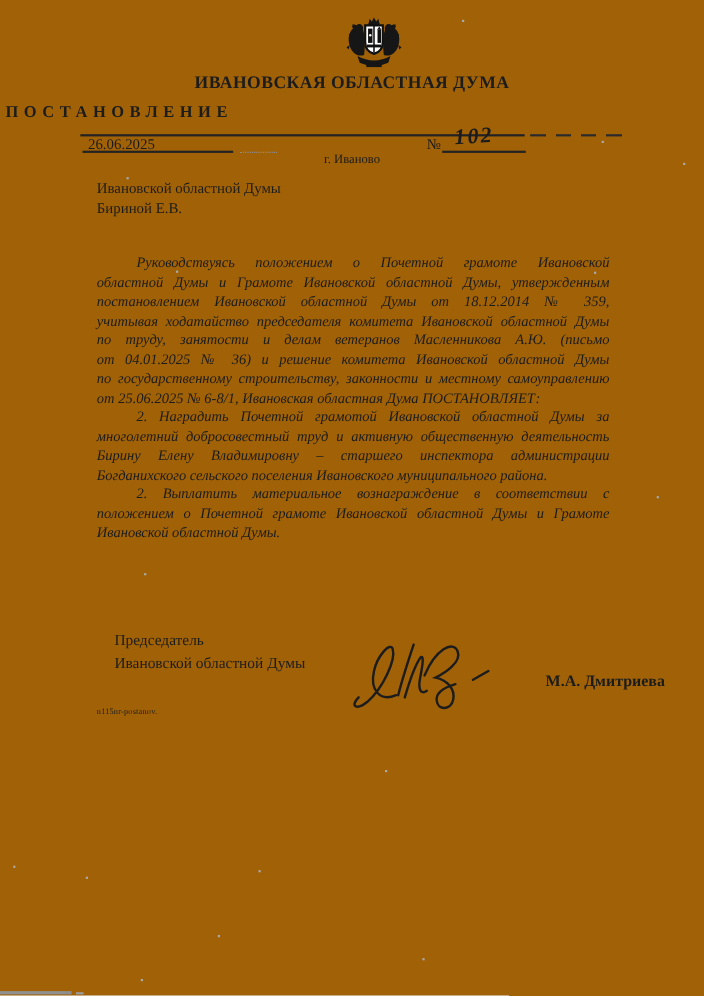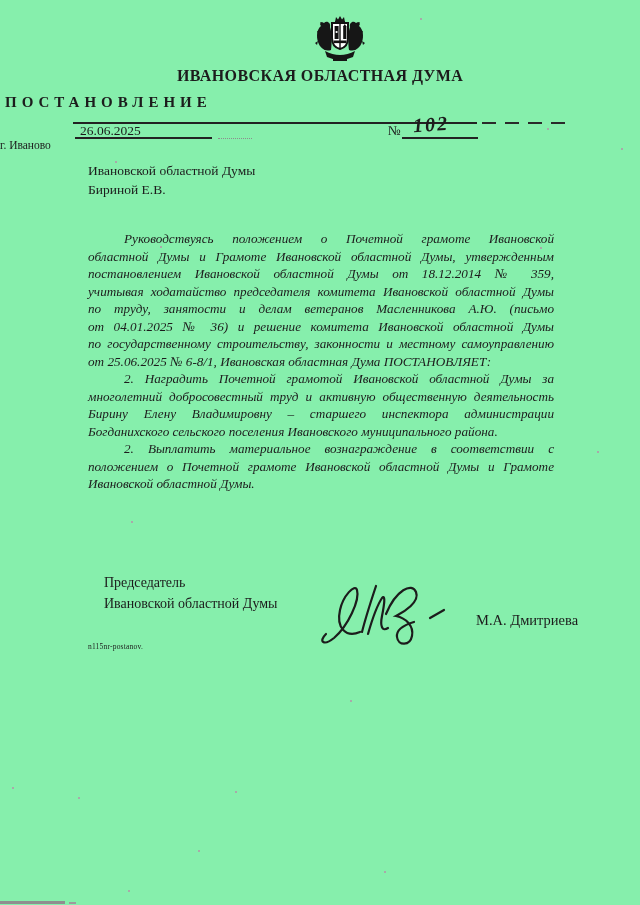--- a/index.html
+++ b/index.html
@@ -1,49 +1,49 @@
 <!DOCTYPE html>
 <html><head>
 <meta charset="utf-8">
 <style>
   html,body{margin:0;padding:0;background:#e8e8e8;}
   #page{
-    position:relative;width:640px;height:905px;background:#86efac;
+    position:relative;width:640px;height:905px;background:#a16207;
     font-family:"Liberation Serif","DejaVu Serif",serif;color:#1c1c1c;
     overflow:hidden;margin:0 auto;
   }
   
   .org-title{position:absolute;top:67px;left:0;width:640px;text-align:center;
     font-weight:bold;font-size:16px;letter-spacing:0.4px;}
   .doc-type{position:absolute;top:94px;left:0;width:640px;text-align:left;
     font-weight:bold;font-size:15px;letter-spacing:5px;text-indent:5px;}
   .rule-solid{position:absolute;left:73px;top:122px;width:404px;height:2px;background:#222;}
   .rule-broken{position:absolute;left:482px;top:122px;width:90px;height:2px;
     background:repeating-linear-gradient(90deg,#2a2a2a 0 14px,transparent 14px 23px);}
   .date-text{position:absolute;left:80px;top:123px;width:120px;text-align:left;font-size:13.5px;}
   .date-underline{position:absolute;left:75px;top:137px;width:137px;height:2px;background:#232323;}
   .date-underline-ext{position:absolute;left:218px;top:138px;width:34px;height:0;
     border-top:1px dotted #8d8d8d;}
   .num-sign{position:absolute;left:388px;top:123px;font-size:13.5px;}
   .num-underline{position:absolute;left:402px;top:137px;width:76px;height:2px;background:#232323;}
   .num-value{position:absolute;left:413px;top:113px;font-style:italic;font-weight:bold;
     font-size:20px;letter-spacing:2px;transform:rotate(-4deg);}
-  .city{position:absolute;top:139px;left:0;width:640px;font-size:11.5px;}
+  .city{position:absolute;top:139px;left:0;width:640px;text-align:center;font-size:11.5px;}
   
   .subject{position:absolute;left:88px;top:162px;width:300px;font-size:13.5px;line-height:18.5px;}
   .subject div{display:block;}
   
   .doc-body{position:absolute;left:88px;top:230px;width:466px;font-size:13.2px;line-height:17.5px;}
   .bline{text-align:justify;text-align-last:justify;font-style:italic;}
   .bline.first{text-indent:36px;}
   .bline.last{text-align-last:left;}
   
   .sig-role{position:absolute;left:88px;top:572px;font-weight:normal;font-size:14px;line-height:21px;margin-left:16px;}
   .sig-scribble{position:absolute;left:316px;top:570px;}
-  .sig-name{position:absolute;left:476px;top:612px;font-weight:normal;font-size:14.5px;}
+  .sig-name{position:absolute;left:496px;top:612px;font-weight:bold;font-size:14.5px;}
   .doc-ref{position:absolute;left:88px;top:642px;font-size:7.5px;letter-spacing:.2px;
     font-family:"Liberation Serif",serif;}
   
   .emblem{position:absolute;left:306px;top:14px;}
   
   .scan-line-bottom{position:absolute;left:0;top:901px;width:65px;height:3px;background:#8f8f8f;}
   .scan-dash-bottom{position:absolute;left:69px;top:902px;width:7px;height:2px;background:#9c9c9c;}
   .speck{position:absolute;width:2px;height:2px;background:#a9a9a9;}
 </style>
 </head>

